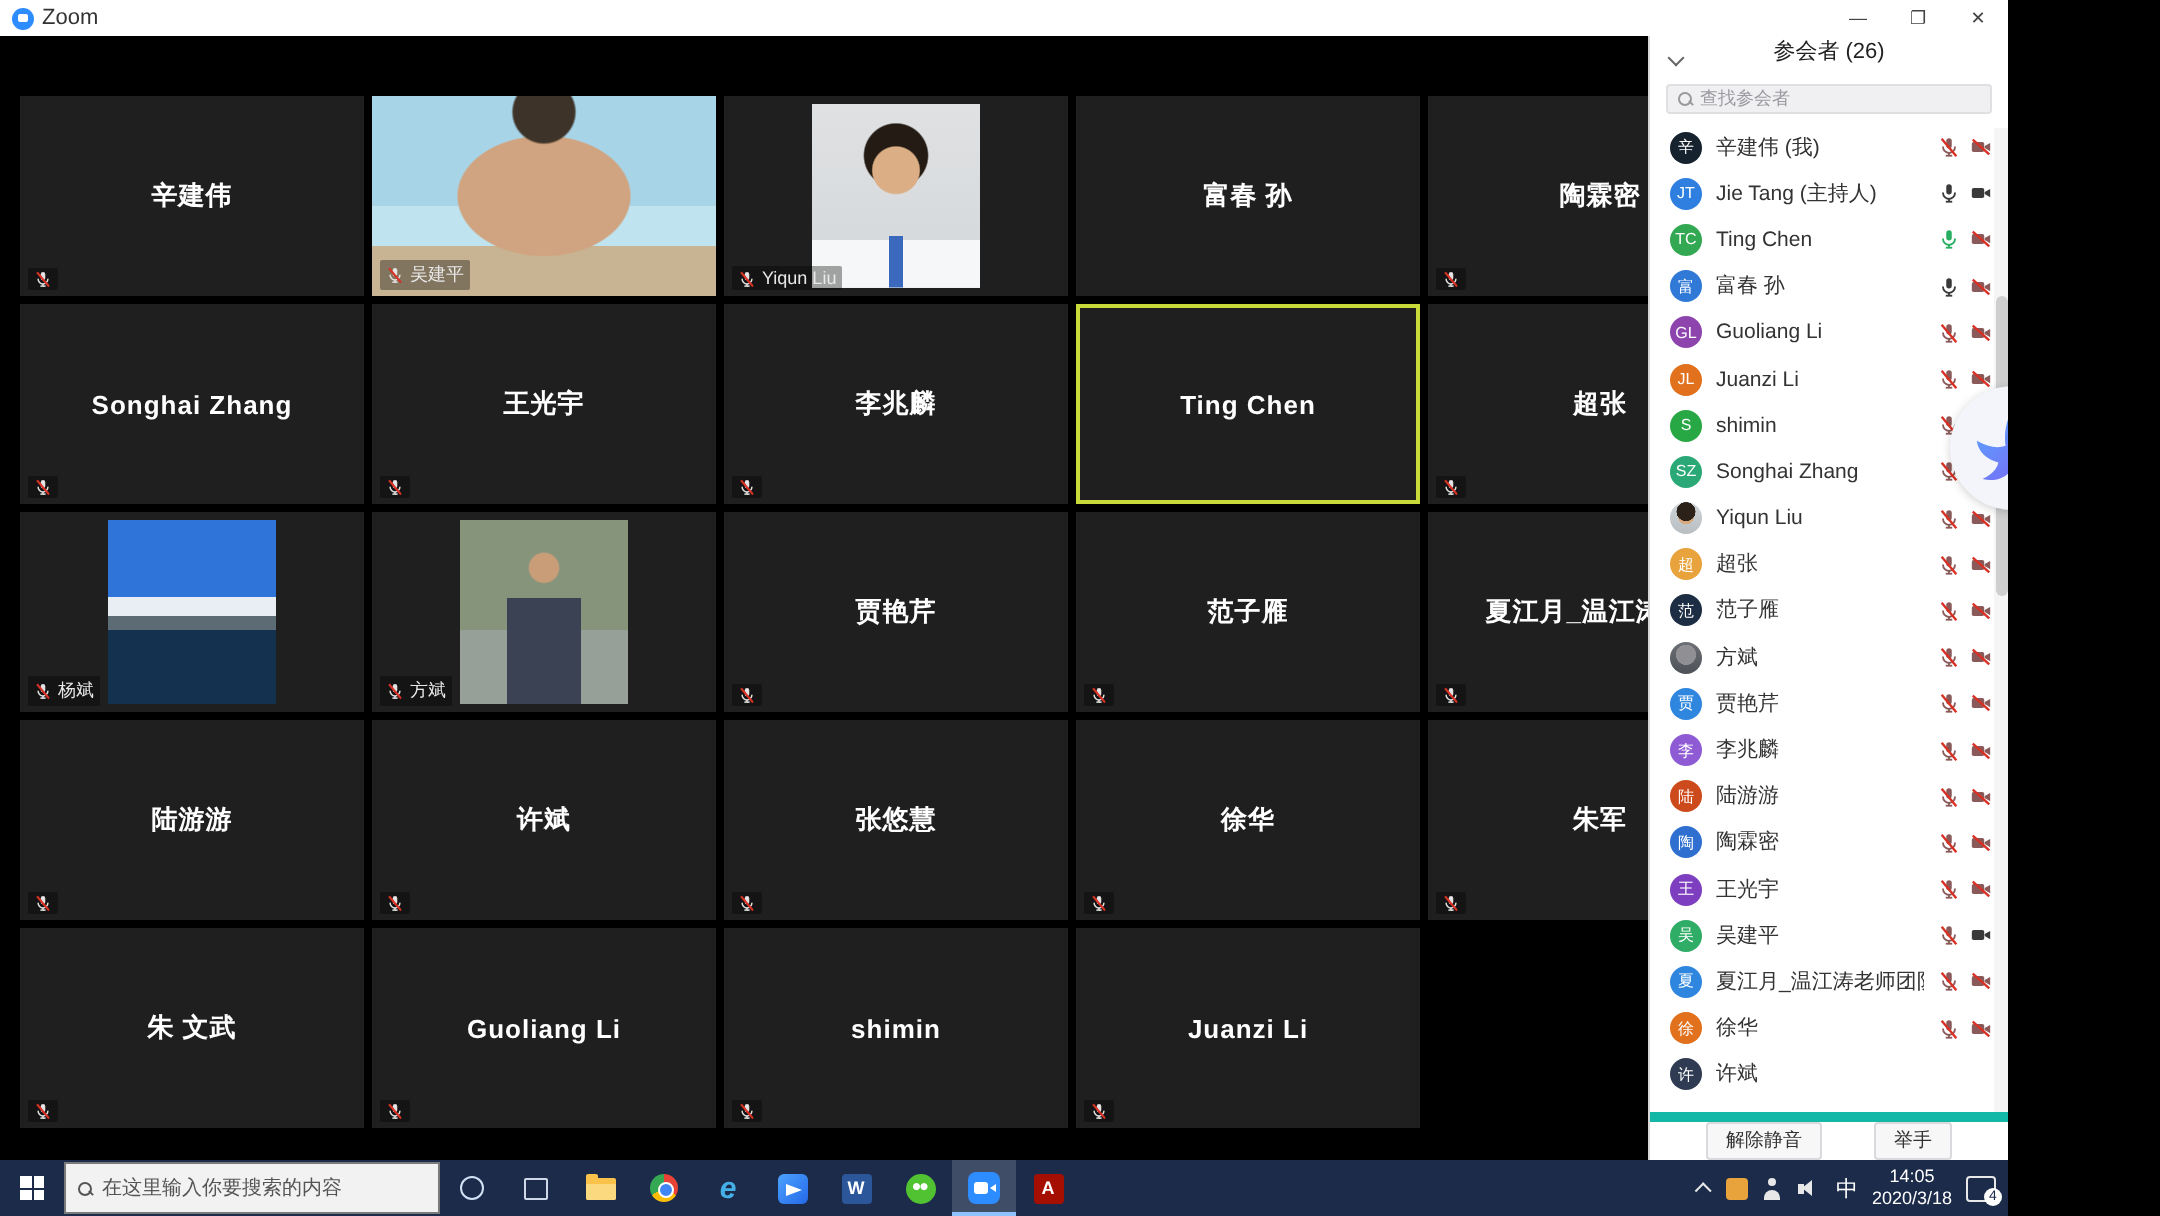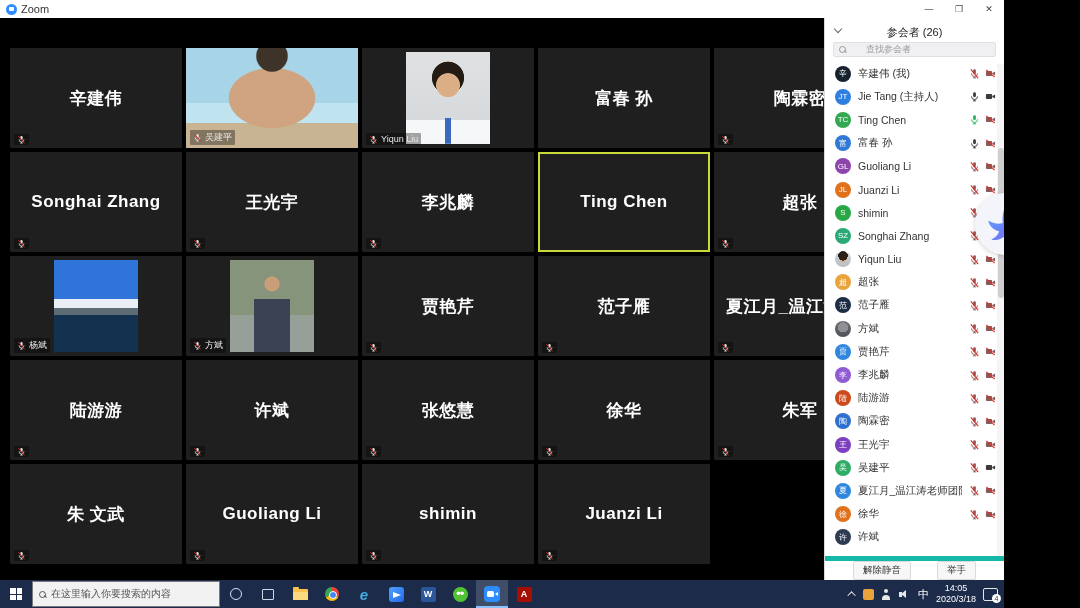--- a/index.html
+++ b/index.html
@@ -13,21 +13,21 @@
   .win-title { font-size:11px; color:#333; }
   .win-controls { position:absolute; right:0; top:0; height:18px; display:flex; }
   .win-controls span { width:30px; height:18px; display:flex; align-items:center; justify-content:center; font-size:9px; color:#444; }
 
   
   .main { display:flex; height:562px; position:relative; }
   .video-area { width:900px; height:562px; background:#000; position:relative; }
   .grid { position:absolute; left:10px; top:30px; width:876px; display:grid; grid-template-columns:repeat(5,1fr); gap:4px 4px; }
   .tile { height:100px; background:#1f1f1f; position:relative; overflow:hidden; }
   .tile.active { outline:2px solid #c9d93a; outline-offset:-2px; }
-  .tile-name { position:absolute; inset:0; display:flex; align-items:center; justify-content:center; color:#fff; font-size:17px; font-weight:bold; letter-spacing:.5px; }
+  .tile-name { position:absolute; inset:0; display:flex; align-items:center; justify-content:center; color:#fff; font-size:13px; font-weight:bold; letter-spacing:.5px; }
   .tile-corner { position:absolute; left:4px; bottom:3px; display:flex; align-items:center; gap:3px; background:rgba(0,0,0,.35); padding:1px 3px; border-radius:1px; }
   .corner-label { font-size:9px; color:#e8e8e8; }
   .corner-label:empty { display:none; }
   .tile .mic-icon { width:9px; height:9px; color:#e3e3e3; }
 
   
   .scene { position:absolute; inset:0; display:none; }
   .tile.has-scene .scene { display:block; }
   .scene .card { display:none; position:absolute; left:50%; top:4px; transform:translateX(-50%); width:84px; height:92px; }
 
@@ -59,28 +59,28 @@
     background:linear-gradient(180deg,#2f74d8 0 42%,#e8eef4 42% 52%,#5d6b74 52% 60%,#143250 60% 100%); }
 
   .scene-outdoor-photo .card { display:block;
     background:
       radial-gradient(circle at 50% 26%, #c89d78 0 9%, rgba(0,0,0,0) 10%),
       linear-gradient(90deg, rgba(0,0,0,0) 28%, #3a4254 28% 72%, rgba(0,0,0,0) 72%) 0 100% / 100% 58% no-repeat,
       linear-gradient(180deg,#86947c 0 60%,#97a098 60% 100%); }
 
   
   .panel { width:180px; height:562px; background:#fff; position:relative; border-left:1px solid #d8d8d8; }
-  .panel-header { height:22px; display:flex; align-items:flex-end; justify-content:center; font-size:11px; color:#222; position:relative; }
+  .panel-header { height:22px; display:flex; align-items:flex-start; justify-content:center; font-size:11px; color:#222; position:relative; }
   .chev { position:absolute; left:10px; top:8px; width:6px; height:6px; border-left:1.5px solid #666; border-bottom:1.5px solid #666; transform:rotate(-45deg); }
   .search-wrap { padding:2px 8px 3px; }
   .search-box { height:15px; background:#f0f0f2; border:1px solid #e0e0e3; border-radius:2px; display:flex; align-items:center; gap:4px; padding:0 5px; }
   .glass { position:relative; width:7px; height:7px; flex-shrink:0; }
   .glass::before { content:""; position:absolute; left:0; top:0; width:5px; height:5px; border:1px solid #999; border-radius:50%; }
   .glass::after { content:""; position:absolute; left:5px; top:5px; width:3px; height:1px; background:#999; transform:rotate(45deg); }
-  .search-ph { font-size:9px; color:#9a9aa0;margin-left:16px; }
+  .search-ph { font-size:9px; color:#9a9aa0; }
   .p-list { height:494px; overflow:hidden; padding-top:2px; }
   .p-row { height:23.2px; display:flex; align-items:center; padding:0 8px 0 10px; gap:7px; }
   .avatar { width:16px; height:16px; border-radius:50%; color:#fff; font-size:8px; display:flex; align-items:center; justify-content:center; flex-shrink:0; overflow:hidden; }
   .avatar.photo-face { background:radial-gradient(circle at 50% 30%, #2b2119 0 34%, rgba(0,0,0,0) 35%), radial-gradient(circle at 50% 46%, #d8a87e 0 32%, rgba(0,0,0,0) 33%), linear-gradient(#cfd4d8,#b9bec2); }
   .avatar.photo-gray { background:radial-gradient(circle at 50% 40%, #8f8f94 0 40%, rgba(0,0,0,0) 41%), linear-gradient(#6c7076,#4e5156); }
   .p-name { font-size:10.5px; color:#333; flex:1; white-space:nowrap; overflow:hidden; }
   .p-icons { display:flex; align-items:center; gap:5px; }
   .p-icons svg { width:11px; height:11px; }
   .slash { display:none; }
   svg.muted .slash, svg.off .slash { display:inline; }

